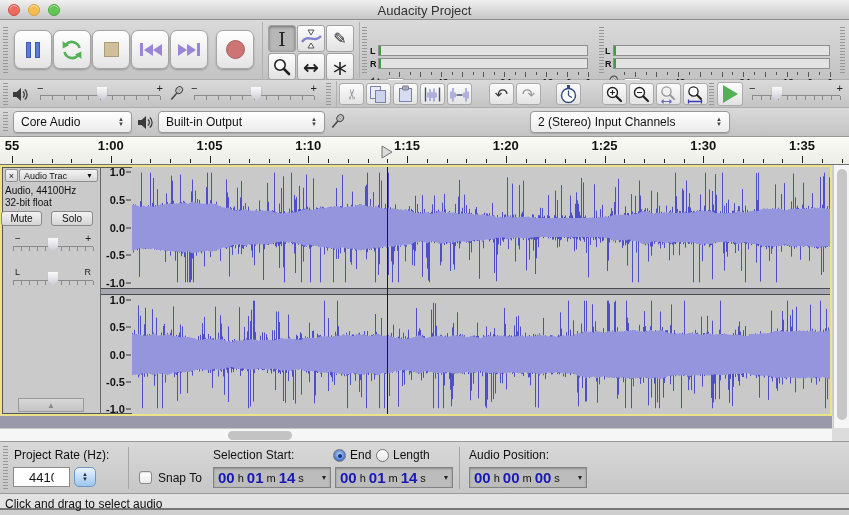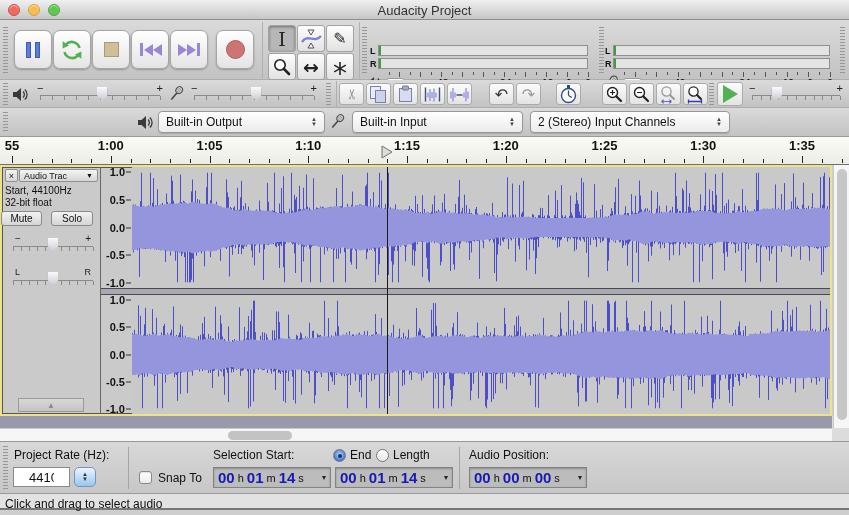--- a/index.html
+++ b/index.html
@@ -449,45 +449,45 @@
           <div class="stick" style="left: 80%;"></div>
           <div class="stick" style="left: 90%;"></div>
           <div class="stick" style="left: 100%;"></div>
         </div>
       <div class="sthumb" style="left:28%"></div>
     </div>
   </div>
 
   <div id="row3" class="row">
     <div class="grip" style="left:3px;top:4px;height:21px"></div>
+    <div class="combo" style="left:13px;width:119px">
+      <span>Core Audio</span>
+      <span class="arrows">
+          <span>▲</span>
+          <span>▼</span>
+        </span>
+    </div>
     <svg style="position:absolute;left:137px;top:6px" width="17" height="17" viewBox="0 0 17 17">
       <path d="M1 6h3.5L9 2v13L4.5 11H1z" fill="#3a3a3a"></path>
       <path d="M11 5.5a4 4 0 0 1 0 6M12.8 3.5a6.6 6.6 0 0 1 0 10" stroke="#3a3a3a" stroke-width="1.3" fill="none"></path>
     </svg>
     <div class="combo" style="left:158px;width:167px">
       <span>Built-in Output</span>
       <span class="arrows">
           <span>▲</span>
           <span>▼</span>
         </span>
     </div>
     <svg style="position:absolute;left:327px;top:4px" width="20" height="20" viewBox="0 0 22 22">
       <g transform="rotate(40 11 11)">
         <ellipse cx="11" cy="5.5" rx="3.4" ry="4" fill="#cfcfcf" stroke="#4a4a4a" stroke-width="1.1"></ellipse>
         <path d="M9 4h4M9 6h4M9.5 8h3" stroke="#7a7a7a" stroke-width=".7"></path>
         <path d="M11 9.5L11 19" stroke="#4a4a4a" stroke-width="1.8"></path>
       </g>
     </svg>
-    <div class="combo" style="left:352px;width:171px">
-      <span>Built-in Input</span>
-      <span class="arrows">
-          <span>▲</span>
-          <span>▼</span>
-        </span>
-    </div>
     <div class="combo" style="left:530px;width:200px">
       <span>2 (Stereo) Input Channels</span>
       <span class="arrows">
           <span>▲</span>
           <span>▼</span>
         </span>
     </div>
   </div>
 
   <div id="ruler">
@@ -560,21 +560,21 @@
   <div id="trackframe"></div>
   <div id="trackinner"></div>
 
   <div class="smallbtn" style="left:5px;top:169px;width:13px">
     <span>×</span>
   </div>
   <div class="smallbtn" style="left:19px;top:169px;width:79px;justify-content:flex-start;padding:0 4px">
     <span>Audio Trac</span>
     <span style="margin-left:auto;font-size:7px">▼</span>
   </div>
-  <div class="tinfo" style="left:5px;top:185px">Start, 44100Hz</div>
+  <div class="tinfo" style="left:5px;top:185px">Audio, 44100Hz</div>
   <div class="tinfo" style="left:5px;top:197px">32-bit float</div>
   <div class="msbtn" style="left:1px;top:211px;width:41px">Mute</div>
   <div class="msbtn" style="left:51px;top:211px;width:42px">Solo</div>
 
   <div class="aslider" style="left:13px;top:234px;width:80px">
     <span class="smin" style="left:2px;font-size:10px">−</span>
     <span class="splus" style="right:2px;font-size:10px">+</span>
     <div class="sline"></div>
       <div class="sticks">
         <div class="stick" style="left: 0%;"></div>

